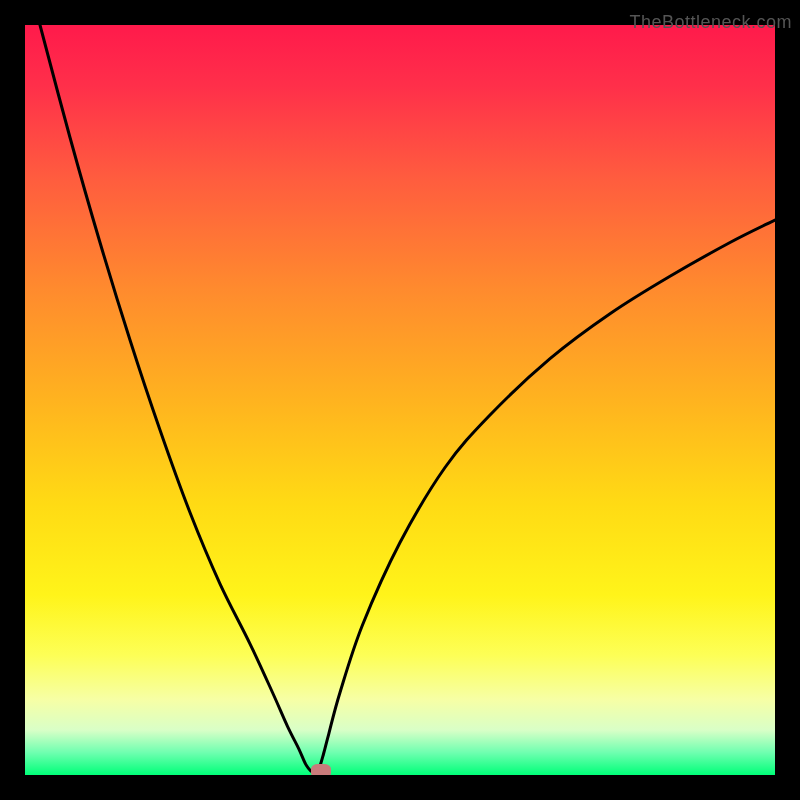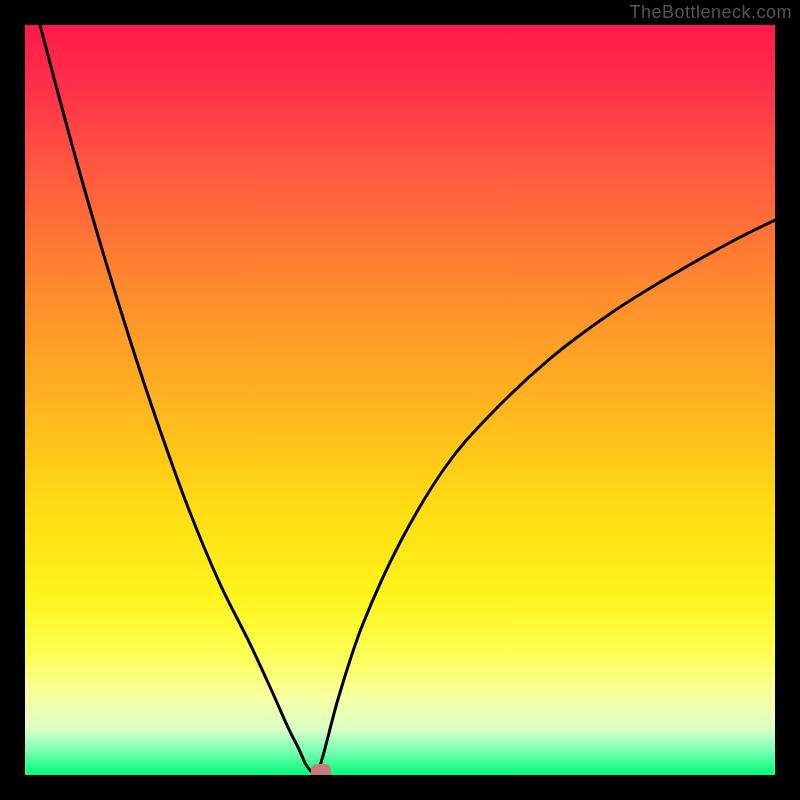--- a/index.html
+++ b/index.html
@@ -12,21 +12,21 @@
     background: #000;
   }
   .frame {
     width: 800px;
     height: 800px;
     position: relative;
     background: #000;
   }
   .watermark {
     position: absolute;
-    top: 2px;
+    top: 12px;
     right: 8px;
     color: #555;
     font-size: 18px;
     font-weight: 500;
     letter-spacing: 0.5px;
     z-index: 5;
   }
   .plot-area {
     position: absolute;
     left: 25px;

